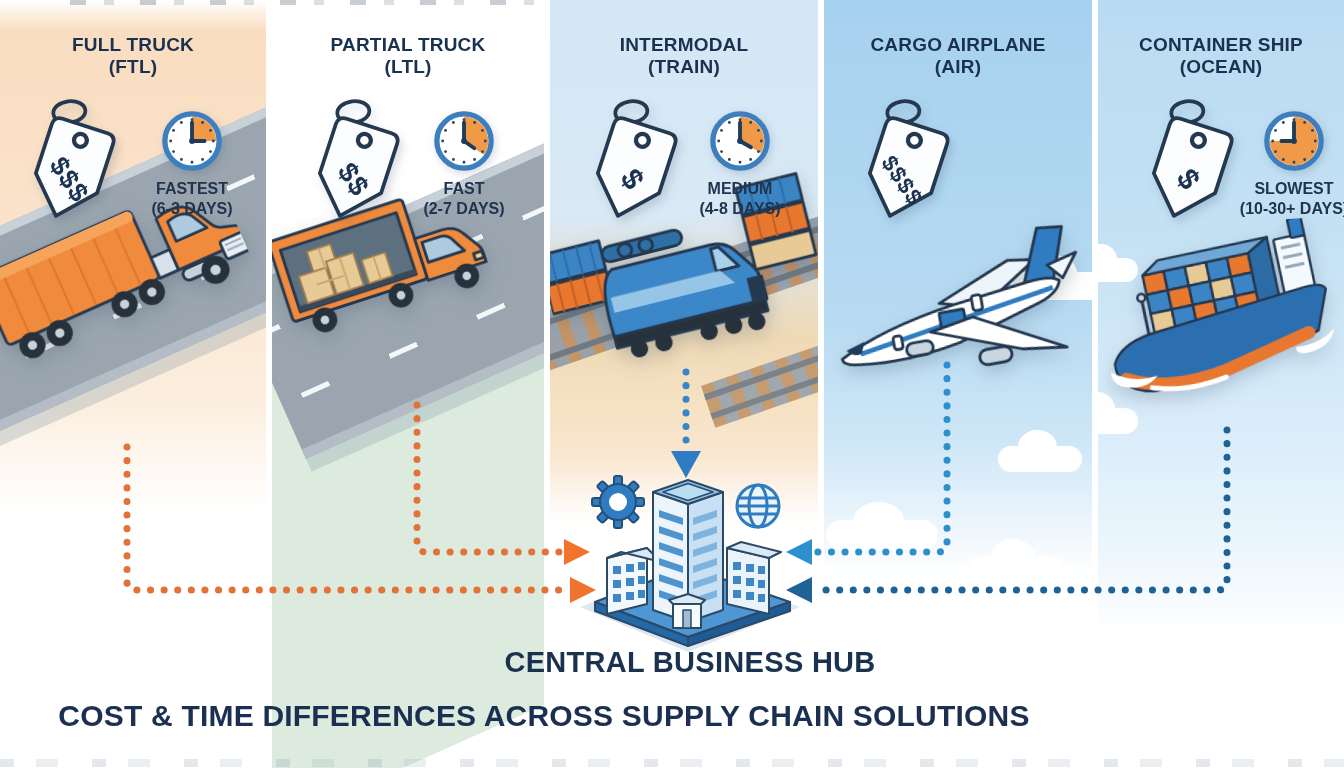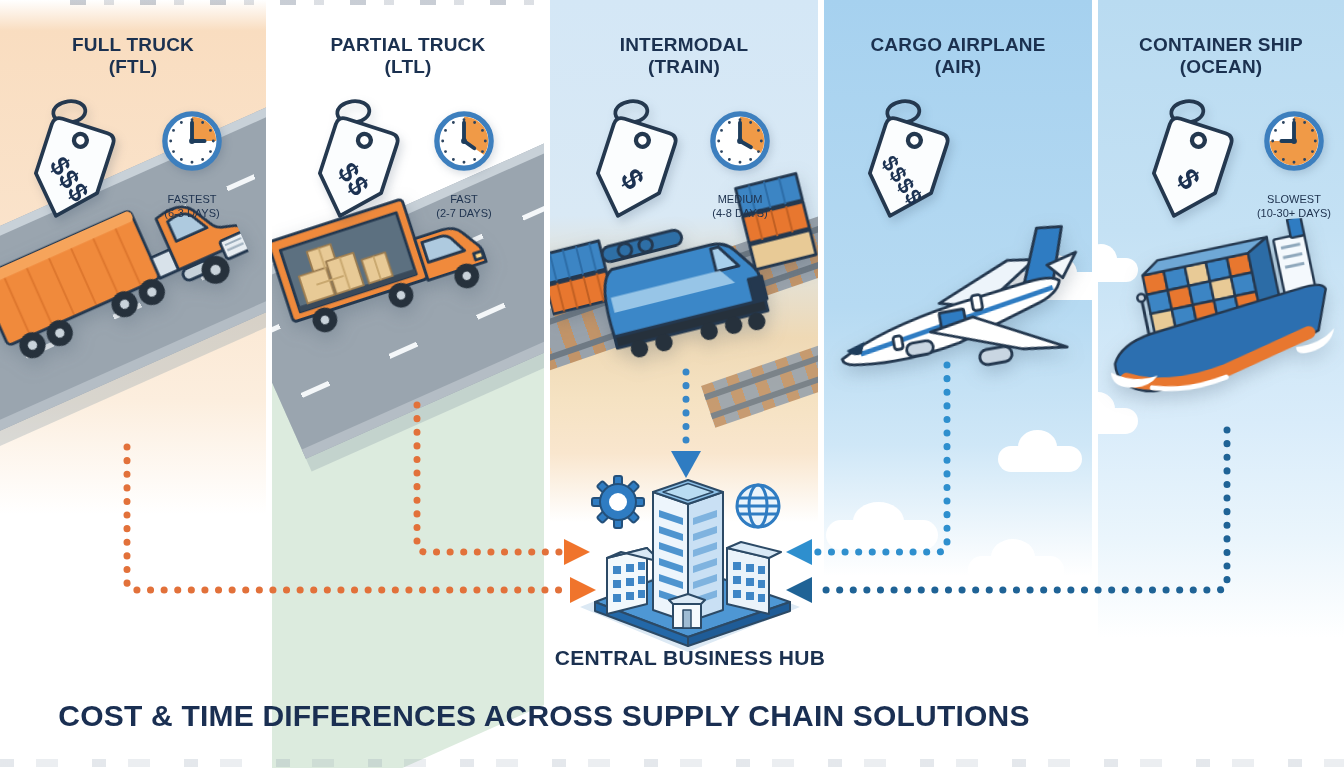--- a/index.html
+++ b/index.html
@@ -10,42 +10,42 @@
   #col-ltl{left:272px;width:272px;background:#ffffff}
   #col-train{left:550px;width:268px;background:linear-gradient(180deg,#D4E7F6 0%,#D9E9F5 28%,#EFD9B5 44%,#F5E2C2 52%,#F9E6CE 59%,rgba(255,255,255,0) 68%)}
   #col-air{left:824px;width:268px;background:linear-gradient(180deg,#A6D1EF 0%,#B6DAF2 40%,#CFE7F7 58%,rgba(255,255,255,0) 75%)}
   #col-ocean{left:1098px;width:246px;background:linear-gradient(180deg,#B9DBF1 0%,#C4E1F4 30%,#D9ECFA 55%,#EAF5FC 70%,rgba(255,255,255,0) 83%)}
 
   .col-title{position:relative;margin:34px 0 0;text-align:center;font-weight:bold;font-size:19px;
              color:#1B3150;line-height:1.18;letter-spacing:.2px;z-index:5}
   .tag{position:absolute;top:98px;z-index:6;filter:drop-shadow(3px 5px 5px rgba(40,60,90,.18))}
   .clockbox{position:absolute;top:110px;z-index:6;text-align:center;width:132px}
   .clock{display:block;margin:0 auto;filter:drop-shadow(2px 3px 4px rgba(40,60,90,.18))}
-  .speed{margin-top:21px;font-weight:normal;font-size:11px;color:#203450;line-height:1.25;white-space:nowrap}
+  .speed{margin-top:7px;font-weight:bold;font-size:16px;color:#203450;line-height:1.25;white-space:nowrap}
 
   .scene{position:absolute;left:0;top:0;width:100%;height:100%;z-index:1}
   .mint{position:absolute;background:#DCEBDE;transform:rotate(-24deg)}
   .road{position:absolute;background:#9AA5AF;border-top:9px solid #C8D1D8;border-bottom:10px solid #B4BDC5;
         transform:rotate(-24deg);box-shadow:0 14px 0 rgba(150,165,175,.35)}
   .road::before{content:"";position:absolute;left:0;right:0;top:28%;height:5px;
         background:repeating-linear-gradient(90deg,#F4F7F9 0 30px,transparent 30px 74px)}
   .road::after{content:"";position:absolute;left:0;right:0;top:70%;height:5px;
         background:repeating-linear-gradient(90deg,transparent 0 22px,#F4F7F9 22px 52px,transparent 52px 96px)}
   .track{position:absolute;transform:rotate(-19deg);
         background:repeating-linear-gradient(90deg,#C29468 0 12px,#99A2AB 12px 26px)}
   .track::before{content:"";position:absolute;left:0;right:0;top:9px;height:6px;background:#6F7A84}
   .track::after{content:"";position:absolute;left:0;right:0;bottom:9px;height:6px;background:#6F7A84}
   .vehicle{position:absolute;filter:drop-shadow(0 7px 9px rgba(60,80,100,.25))}
   .cloud{position:absolute;background:#fff;border-radius:60px}
   .cloud::before{content:"";position:absolute;width:46%;height:130%;background:#fff;border-radius:50%;top:-60%;left:24%}
 
   #connector-overlay{position:absolute;left:0;top:0;z-index:8;pointer-events:none}
   #hub{position:absolute;left:575px;top:452px;z-index:9;width:230px;height:203px}
   #hub-label{position:absolute;left:478px;top:646px;width:424px;text-align:center;z-index:10;
-             font-weight:bold;font-size:21px;color:#1B3150;letter-spacing:.3px}
+             font-weight:bold;font-size:29px;color:#1B3150;letter-spacing:.3px}
   #main-title{position:absolute;left:0;top:699px;width:1088px;text-align:center;z-index:10;
              font-weight:bold;font-size:30px;color:#1A2F52;letter-spacing:.2px}
   #top-crop-strip{position:absolute;left:70px;top:0;width:470px;height:5px;opacity:.45;z-index:4;
              background:repeating-linear-gradient(90deg,rgba(35,55,85,.55) 0 16px,transparent 16px 34px,rgba(35,55,85,.35) 34px 44px,transparent 44px 70px)}
   #bottom-crop-strip{position:absolute;left:0;bottom:1px;width:1344px;height:8px;opacity:.3;z-index:10;filter:blur(.6px);
              background:repeating-linear-gradient(90deg,rgba(130,145,165,.7) 0 14px,transparent 14px 36px,rgba(130,145,165,.5) 36px 58px,transparent 58px 92px)}
   svg text{font-family:"Liberation Sans",sans-serif}
 </style>
 </head>
 <body>

